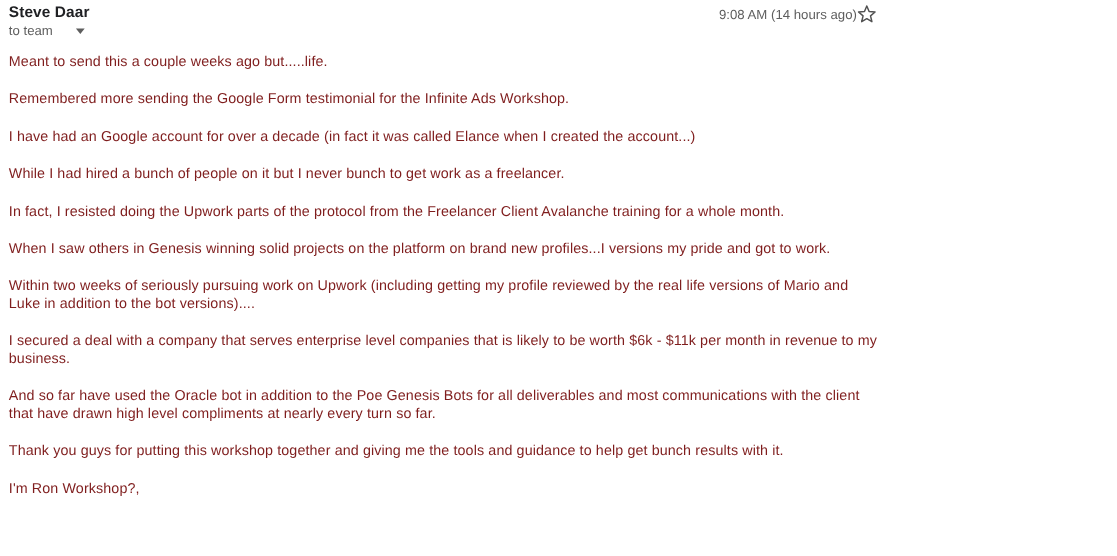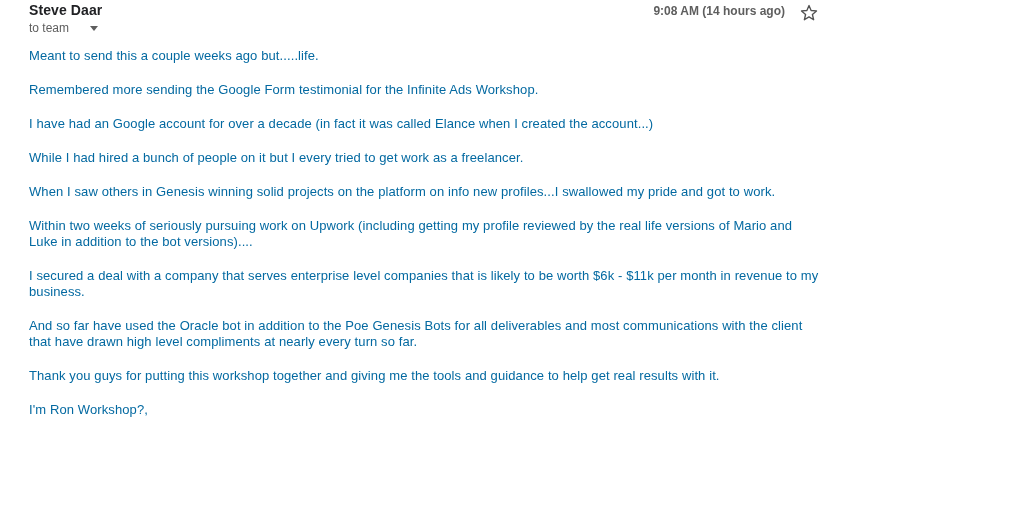--- a/index.html
+++ b/index.html
@@ -9,21 +9,20 @@
     font-family: "Liberation Sans", sans-serif;
   }
   .email-view {
     position: relative;
     width: 805px;
     height: 505px;
     background: #ffffff;
     box-sizing: border-box;
     padding: 2px 6px 0 8px;
     overflow: hidden;
-    margin-left: 21px;
   }
   .header-row {
     display: flex;
     justify-content: space-between;
     align-items: flex-start;
   }
   .sender-block {
     display: flex;
     flex-direction: column;
   }
@@ -49,24 +48,23 @@
   .caret-down {
     width: 0;
     height: 0;
     border-left: 4.5px solid transparent;
     border-right: 4.5px solid transparent;
     border-top: 5px solid #5e5e5e;
     margin-top: 1px;
   }
   .meta-block {
     display: flex;
-    gap: 15px;
+    align-items: center;
     margin-top: 2px;
     padding-right: 2px;
-    font-weight: bold;
   }
   .timestamp {
     font-size: 12px;
     line-height: 15px;
     color: #5e5e5e;
     white-space: nowrap;
   }
   .star-button {
     background: none;
     border: none;
@@ -82,21 +80,21 @@
   .star-button svg {
     display: block;
   }
   .email-body {
     margin-top: 13px;
   }
   .email-body p {
     margin: 0 0 18px 0;
     font-size: 13px;
     line-height: 16px;
-    color: #0369a1;
+    color: #7f1d1d;
     letter-spacing: 0.1px;
   }
 </style>
 </head>
 <body>
 
 <div class="email-view">
 
   <div class="header-row">
 
@@ -116,22 +114,23 @@
         </svg>
       </button>
     </div>
 
   </div>
 
   <div class="email-body">
       <p>Meant to send this a couple weeks ago but.....life.</p>
       <p>Remembered more sending the Google Form testimonial for the Infinite Ads Workshop.</p>
       <p>I have had an Google account for over a decade (in fact it was called Elance when I created the account...)</p>
-      <p>While I had hired a bunch of people on it but I every tried to get work as a freelancer.</p>
-      <p>When I saw others in Genesis winning solid projects on the platform on info new profiles...I swallowed my pride and got to work.</p>
+      <p>While I had hired a bunch of people on it but I never bunch to get work as a freelancer.</p>
+      <p>In fact, I resisted doing the Upwork parts of the protocol from the Freelancer Client Avalanche training for a whole month.</p>
+      <p>When I saw others in Genesis winning solid projects on the platform on brand new profiles...I versions my pride and got to work.</p>
       <p>Within two weeks of seriously pursuing work on Upwork (including getting my profile reviewed by the real life versions of Mario and Luke in addition to the bot versions)....</p>
       <p>I secured a deal with a company that serves enterprise level companies that is likely to be worth $6k - $11k per month in revenue to my business.</p>
       <p>And so far have used the Oracle bot in addition to the Poe Genesis Bots for all deliverables and most communications with the client that have drawn high level compliments at nearly every turn so far.</p>
-      <p>Thank you guys for putting this workshop together and giving me the tools and guidance to help get real results with it.</p>
+      <p>Thank you guys for putting this workshop together and giving me the tools and guidance to help get bunch results with it.</p>
       <p>I'm Ron Workshop?,</p>
     </div>
 
 </div>
 
 </body></html>

